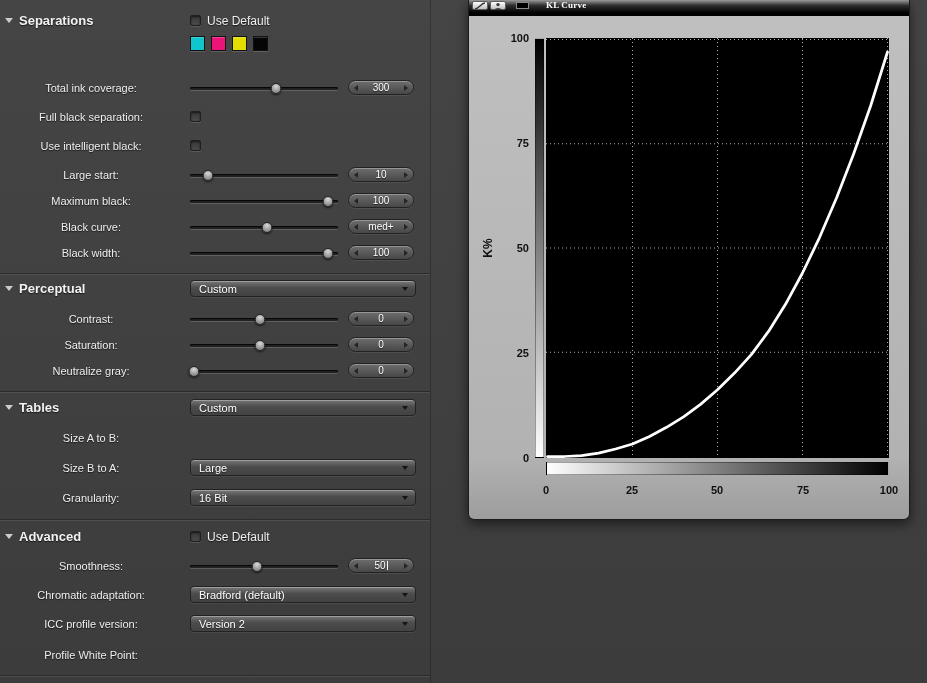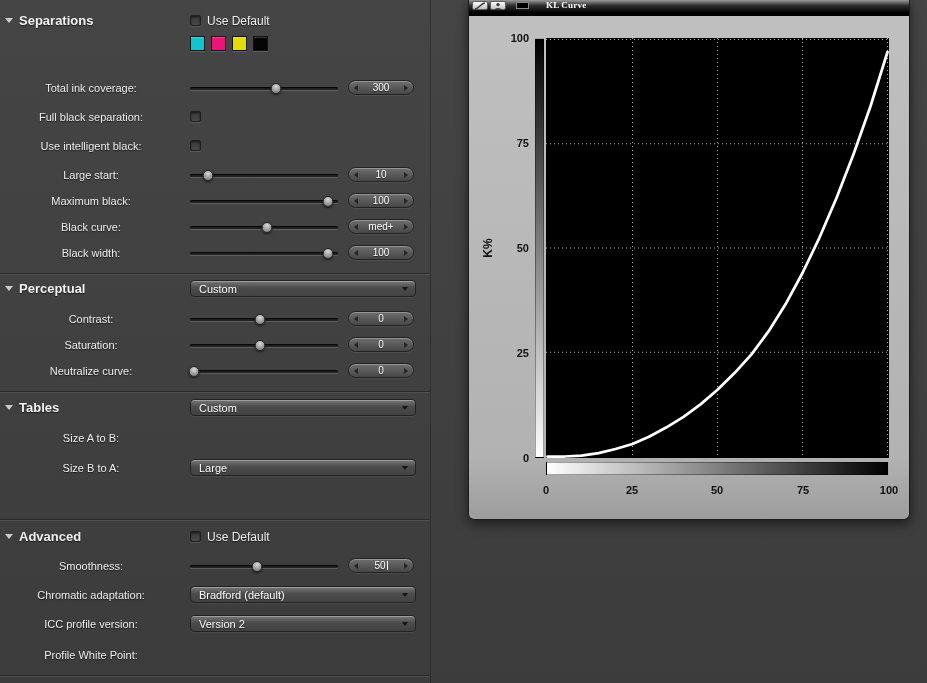--- a/index.html
+++ b/index.html
@@ -219,21 +219,21 @@
         <div class="thumb" style="left: 47%;"></div>
       </div>
       <div class="pill">
         <span class="arr l"></span>
         <span class="pill-val">0</span>
         <span class="arr r"></span>
       </div>
     </div>
 
     <div class="lp-row" style="top:362px">
-      <div class="lbl">Neutralize curve:</div>
+      <div class="lbl">Neutralize gray:</div>
       <div class="slider">
         <div class="track"></div>
         <div class="thumb" style="left: 3%;"></div>
       </div>
       <div class="pill">
         <span class="arr l"></span>
         <span class="pill-val">0</span>
         <span class="arr r"></span>
       </div>
     </div>
@@ -256,20 +256,27 @@
     </div>
 
     <div class="lp-row" style="top:459px">
       <div class="lbl">Size B to A:</div>
       <div class="dropdown">
         <span class="dd-text">Large</span>
         <span class="dd-arrow"></span>
       </div>
     </div>
 
+    <div class="lp-row" style="top:489px">
+      <div class="lbl">Granularity:</div>
+      <div class="dropdown">
+        <span class="dd-text">16 Bit</span>
+        <span class="dd-arrow"></span>
+      </div>
+    </div>
 
     <div class="divider" style="top:519px"></div>
 
     <div class="lp-row" style="top:528px">
       <div class="sec-head">
         <span class="tri"></span>
         <span class="sec-title">Advanced</span>
       </div>
       <span class="checkbox"></span>
       <span class="cb-label">Use Default</span>

